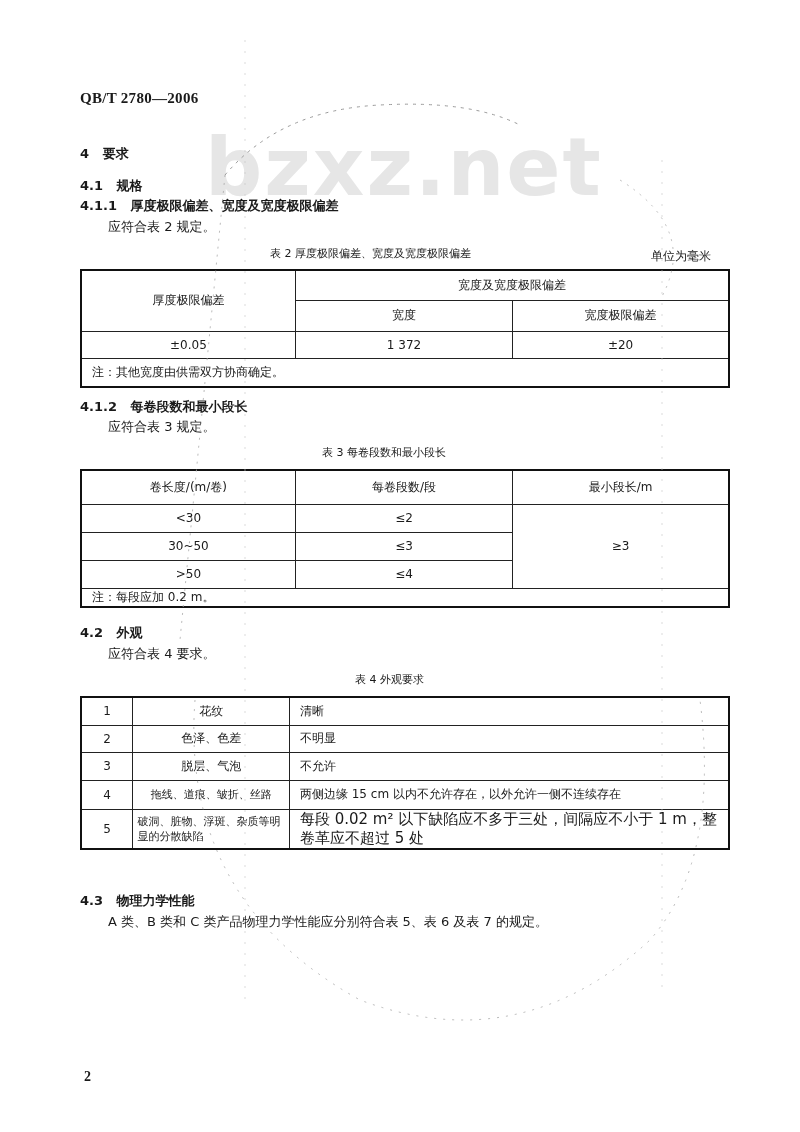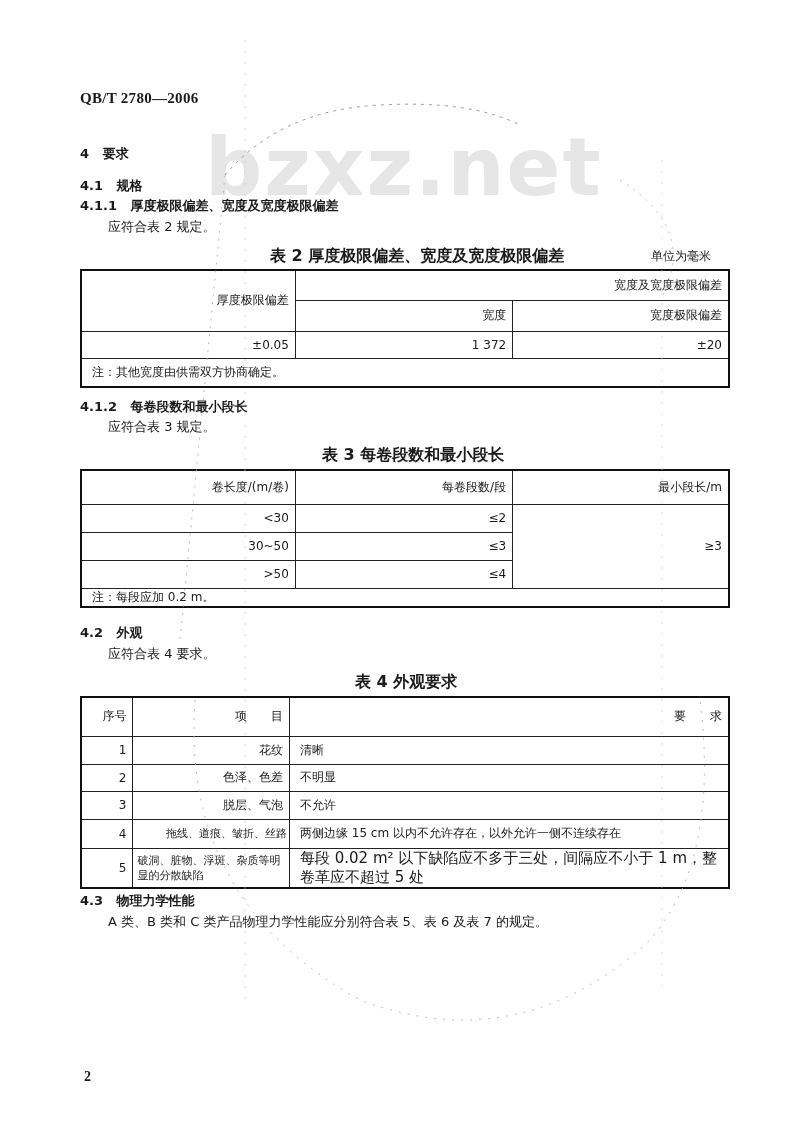--- a/index.html
+++ b/index.html
@@ -5,32 +5,32 @@
   html, body { margin: 0; padding: 0; background: #ffffff; }
   body {
     width: 800px; height: 1132px; position: relative; overflow: hidden;
     font-family: "DejaVu Serif", "Liberation Serif", serif;
     color: #1a1a1a;
   }
   .abs { position: absolute; }
   .std-code { left: 80px; top: 90px; font-size: 15px; font-weight: bold; letter-spacing: 0.3px; font-family: "Liberation Serif", serif; }
   .h1 { font-family: "DejaVu Sans", sans-serif; font-weight: bold; font-size: 13px; }
   .body-text { font-size: 13px; font-family: "DejaVu Sans", sans-serif; }
-  .caption { font-family: "DejaVu Sans", sans-serif; font-weight: bold; font-size: 16px; text-align: right; }
+  .caption { font-family: "DejaVu Sans", sans-serif; font-weight: normal; font-size: 11px; text-align: right; }
   .unit { font-size: 12px; font-family: "DejaVu Sans", sans-serif; }
   .watermark {
     left: 205px; top: 128px; font-family: "DejaVu Sans", sans-serif; font-weight: bold;
     font-size: 80px; color: #e6e6e6; letter-spacing: 2px; line-height: 1; z-index: 0;
   }
   table.std {
     position: absolute; border-collapse: collapse; font-size: 12px;
     font-family: "DejaVu Sans", sans-serif; z-index: 1;
   }
   table.std td {
-    border: 1px solid #222; text-align: right; vertical-align: middle; padding: 0 6px;
+    border: 1px solid #222; text-align: center; vertical-align: middle; padding: 0 6px;
   }
   table.std { border: 2px solid #111; }
   table.std td.left { text-align: left; padding-left: 10px; }
   .section-line { white-space: nowrap; z-index: 1; }
   .page-num { left: 84px; top: 1069px; font-size: 14px; font-weight: bold; font-family: "Liberation Serif", serif; }
   svg.marks { position: absolute; left: 0; top: 0; z-index: 2; pointer-events: none; }
 </style>
 </head>
 <body>
 
@@ -125,25 +125,20 @@
 
 <div class="abs caption section-line" style="left:355px; top:672px;">表 4   外观要求</div>
 
 <table class="std" style="left:80px; top:696px; width:650px;">
   <colgroup>
       <col style="width:52px">
       <col style="width:157px">
       <col style="width:441px">
     </colgroup>
   <tbody>
-      <tr style="height:39px;">
-    <td>序号</td>
-    <td>项　　目</td>
-    <td>要　　求</td>
-  </tr>
   <tr style="height:28px;">
     <td>1</td>
     <td>花纹</td>
     <td class="left">清晰</td>
   </tr>
   <tr style="height:27px;">
     <td>2</td>
     <td>色泽、色差</td>
     <td class="left">不明显</td>
   </tr>

